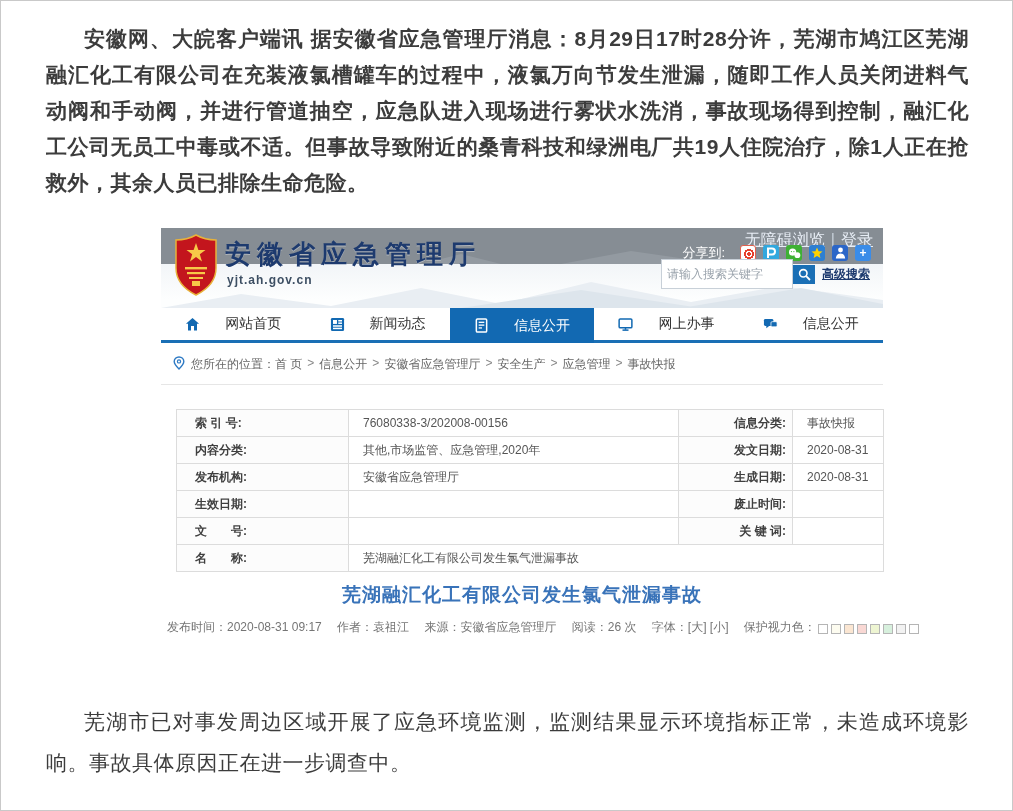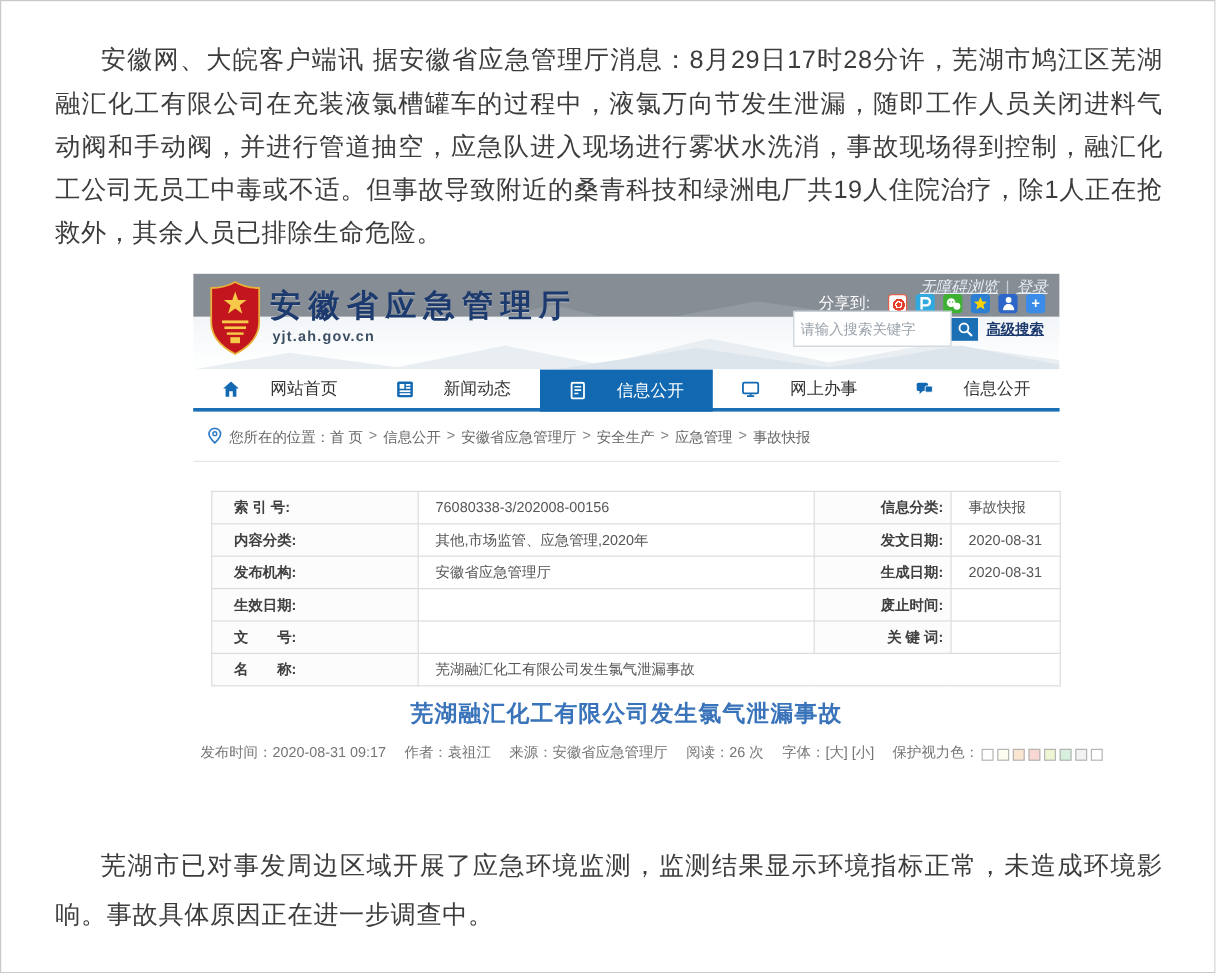--- a/index.html
+++ b/index.html
@@ -11,21 +11,21 @@
   .page {
     position:absolute; top:0; left:0; width:1013px; height:811px;
     background:#fff; border:1px solid #c9c9c9; overflow:hidden;
   }
   
   .para {
     position:absolute; left:45px; width:923px;
     font-size:21px; color:#3c3c3c; text-align:justify;
     text-indent:38px; letter-spacing:0.5px;
   }
-  .para-top { top:32px; line-height:36px; }
+  .para-top { top:20px; line-height:36px;font-weight:bold; }
   .para-bottom { top:700px; line-height:41px; }
 
   
   .shot { position:absolute; top:227px; left:160px; width:722px; height:420px; background:#fff; }
 
   
   .shot-header { position:absolute; top:0; left:0; width:722px; height:80px; overflow:hidden; }
   .band-gray { position:absolute; top:0; left:0; width:722px; height:36px; background:#868d94; }
   .band-light { position:absolute; top:36px; left:0; width:722px; height:44px;
     background:linear-gradient(180deg,#f2f5f8 0%,#fdfefe 80%); }
@@ -34,21 +34,21 @@
 
   .emblem { position:absolute; left:14px; top:6px; width:42px; height:62px; }
   .site-title {
     position:absolute; left:64px; top:9px; font-size:26px; font-weight:bold;
     color:#1d3a6e; letter-spacing:6px; white-space:nowrap;
     text-shadow:0 1px 0 rgba(255,255,255,0.35);
   }
   .site-url { position:absolute; left:66px; top:45px; font-size:12px; font-weight:bold;
     color:#3d4f63; letter-spacing:1px; }
 
-  .topbar-links { position:absolute; right:10px; top:2px; font-size:13px; color:#e8eef6;font-style:italic; }
+  .topbar-links { position:absolute; right:10px; top:2px; font-size:16px; color:#e8eef6; }
   .topbar-links a { color:#e8eef6; text-decoration:underline; cursor:pointer; }
   .topbar-divider { margin:0 6px; color:#c7d0da; }
 
   .share-row { position:absolute; right:12px; top:16px; display:flex; align-items:center; }
   .share-label { color:#fff; font-size:13px; margin-right:8px; }
   .share-icon { width:16px; height:16px; border-radius:3px; margin-left:7px;
     display:flex; align-items:center; justify-content:center; cursor:pointer;
     font-size:12px; font-weight:bold; color:#fff; line-height:1; }
   .si-weibo { background:#fff; border:1px solid #e0604e;
     background-image:radial-gradient(circle at 8px 8px,#e6412d 0 2px,#fff 2px 3px,#e6412d 3px 5px,#fff 5px); }

